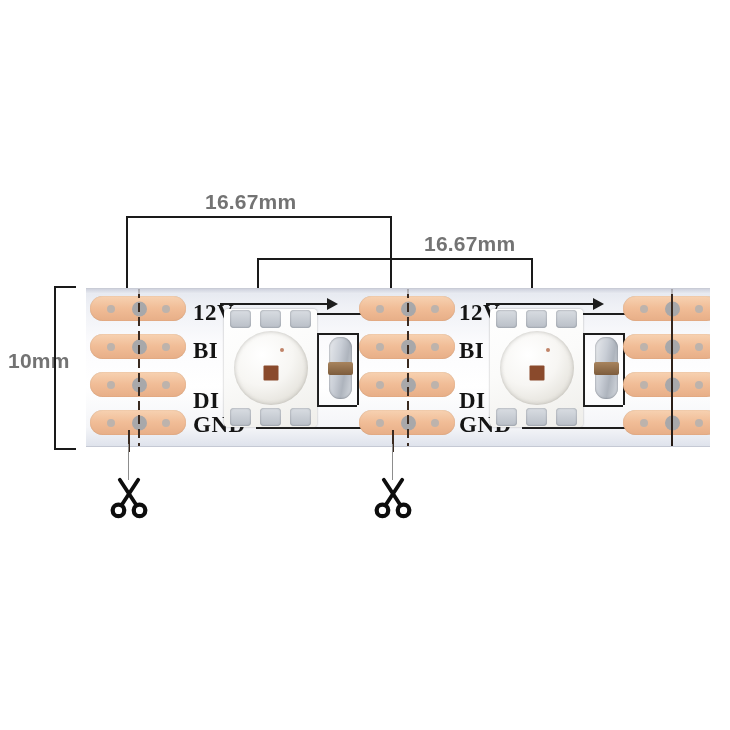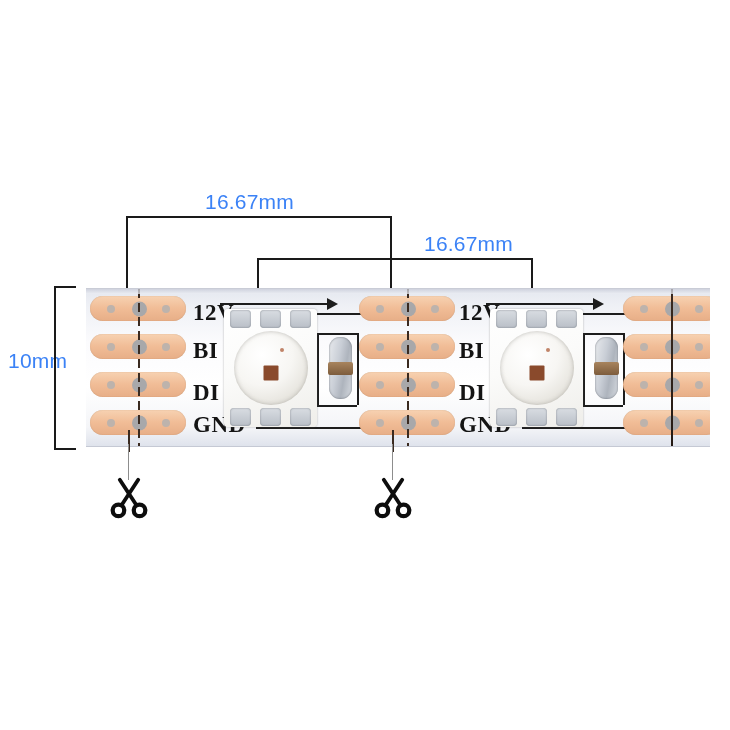--- a/index.html
+++ b/index.html
@@ -20,23 +20,24 @@
     left: 0; top: 0;
     width: 730px;
     height: 730px;
   }
 
   
   .dim-label {
     position: absolute;
     font-family: "Liberation Sans", sans-serif;
     font-size: 21px;
-    color: #3b82f6;
+    color: #737373;
     white-space: nowrap;
     letter-spacing: 0.2px;
+    font-weight: bold;
   }
   #dim-top-label  { left: 205px; top: 190px; }
   #dim-mid-label  { left: 424px; top: 232px; }
   #dim-height-label {
     left: 8px; top: 349px;
     font-size: 21px;
   }
 
   
   #strip {
@@ -113,21 +114,21 @@
     position: absolute;
     font-family: "Liberation Serif", serif;
     font-weight: 700;
     font-size: 23px;
     color: #141414;
     letter-spacing: 0.5px;
     line-height: 1;
   }
   .lbl-12v { top: 12px;  }
   .lbl-bi  { top: 50px;  }
-  .lbl-di  { top: 92px;  }
+  .lbl-di  { top: 100px;  }
   .lbl-gnd { top: 124px; }
 
   #labels-1 .pin-label { left: 107px; }
   #labels-2 .pin-label { left: 373px; }
 
   
   .led {
     position: absolute;
     top: 20px;
     width: 93px;

